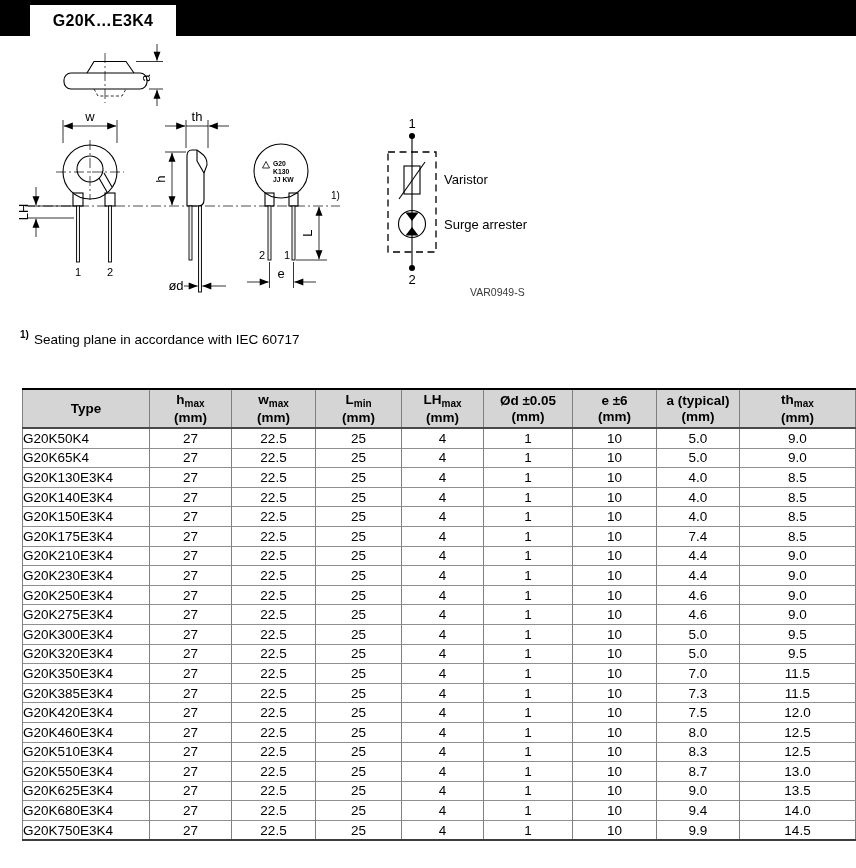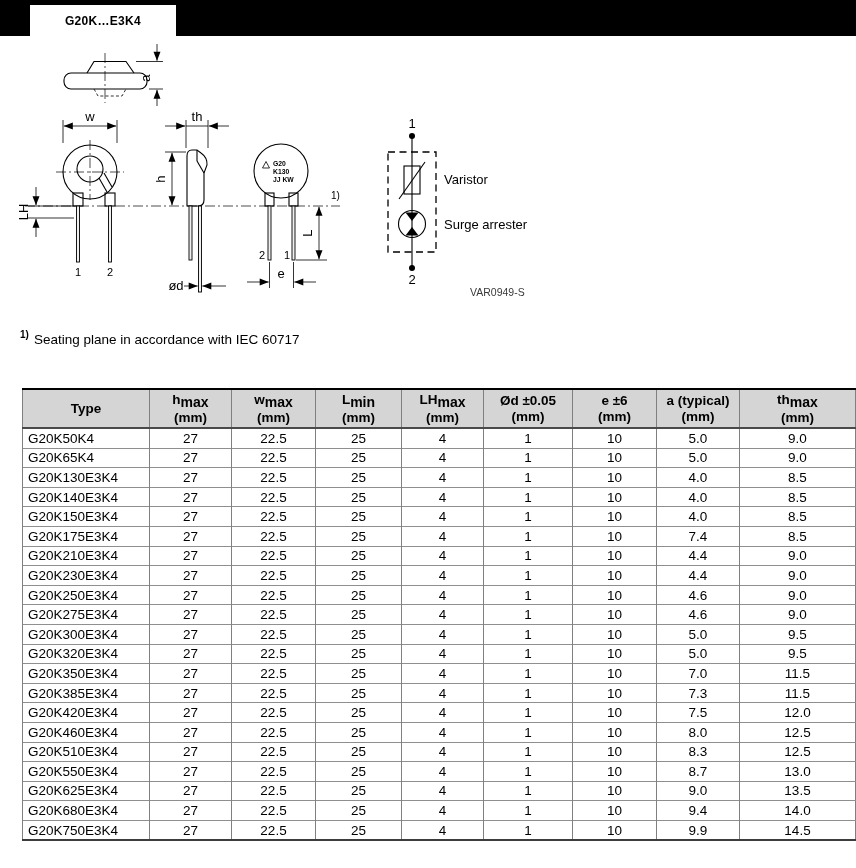--- a/index.html
+++ b/index.html
@@ -4,21 +4,21 @@
 <style>
   html,body{margin:0;padding:0;}
   body{
     width:856px;height:868px;position:relative;background:#fff;
     font-family:"Liberation Sans",sans-serif;color:#000;overflow:hidden;
   }
   .topbar{position:absolute;top:0;left:0;width:856px;height:36px;background:#000;}
   .title-box{
     position:absolute;left:30px;top:5px;width:146px;height:31px;background:#fff;
     display:flex;align-items:center;justify-content:center;
-    font-weight:bold;font-size:12px;letter-spacing:.3px;
+    font-weight:bold;font-size:16px;letter-spacing:.3px;
   }
   svg.drawing{position:absolute;top:40px;left:0;}
   .ln{stroke:#000;fill:none;stroke-width:1.1;}
   .thin{stroke:#000;fill:none;stroke-width:0.8;}
   .dd{stroke:#000;fill:none;stroke-width:0.7;stroke-dasharray:10 3 2 3;}
   .lead{fill:#efefef;stroke:#000;stroke-width:0.9;}
   .lbl{font-size:13px;fill:#000;}
   .sm{font-size:11px;fill:#000;}
   .ref{font-size:10px;fill:#000;}
   .mark{font-size:6.8px;font-weight:bold;fill:#000;}
@@ -29,27 +29,27 @@
   table.dims{
     position:absolute;top:356px;left:22px;width:833px;border-collapse:collapse;
     table-layout:fixed;font-size:13.5px;
     border-top:2px solid #000;border-bottom:2px solid #3c3c3c;border-right:1px solid #808080;margin-top:32px;
   }
   table.dims thead th{
     background:#d5d5d5;font-weight:bold;height:35px;vertical-align:middle;text-align:center;
     border-left:1px solid #808080;border-bottom:2px solid #4a4a4a;
     line-height:1.12;font-size:13.5px;padding:1px 0;
   }
-  table.dims thead th .sub{font-size:14px;vertical-align:-3px;font-weight:bold;}
+  table.dims thead th .sub{font-size:10px;vertical-align:-3px;font-weight:bold;}
   table.dims tbody td{
     height:18.6px;text-align:center;padding:0;
     border-left:1px solid #808080;border-top:1.5px solid #8f8f8f;
   }
   table.dims tbody tr:first-child td{border-top:none;}
-  table.dims tbody td.type{text-align:left;padding-left:5px;}
+  table.dims tbody td.type{text-align:left;}
 </style>
 </head>
 <body>
 
 <div class="topbar">
   <div class="title-box">G20K…E3K4</div>
 </div>
 
 <svg class="drawing" width="856" height="270" viewBox="0 0 856 270">
   <defs>

